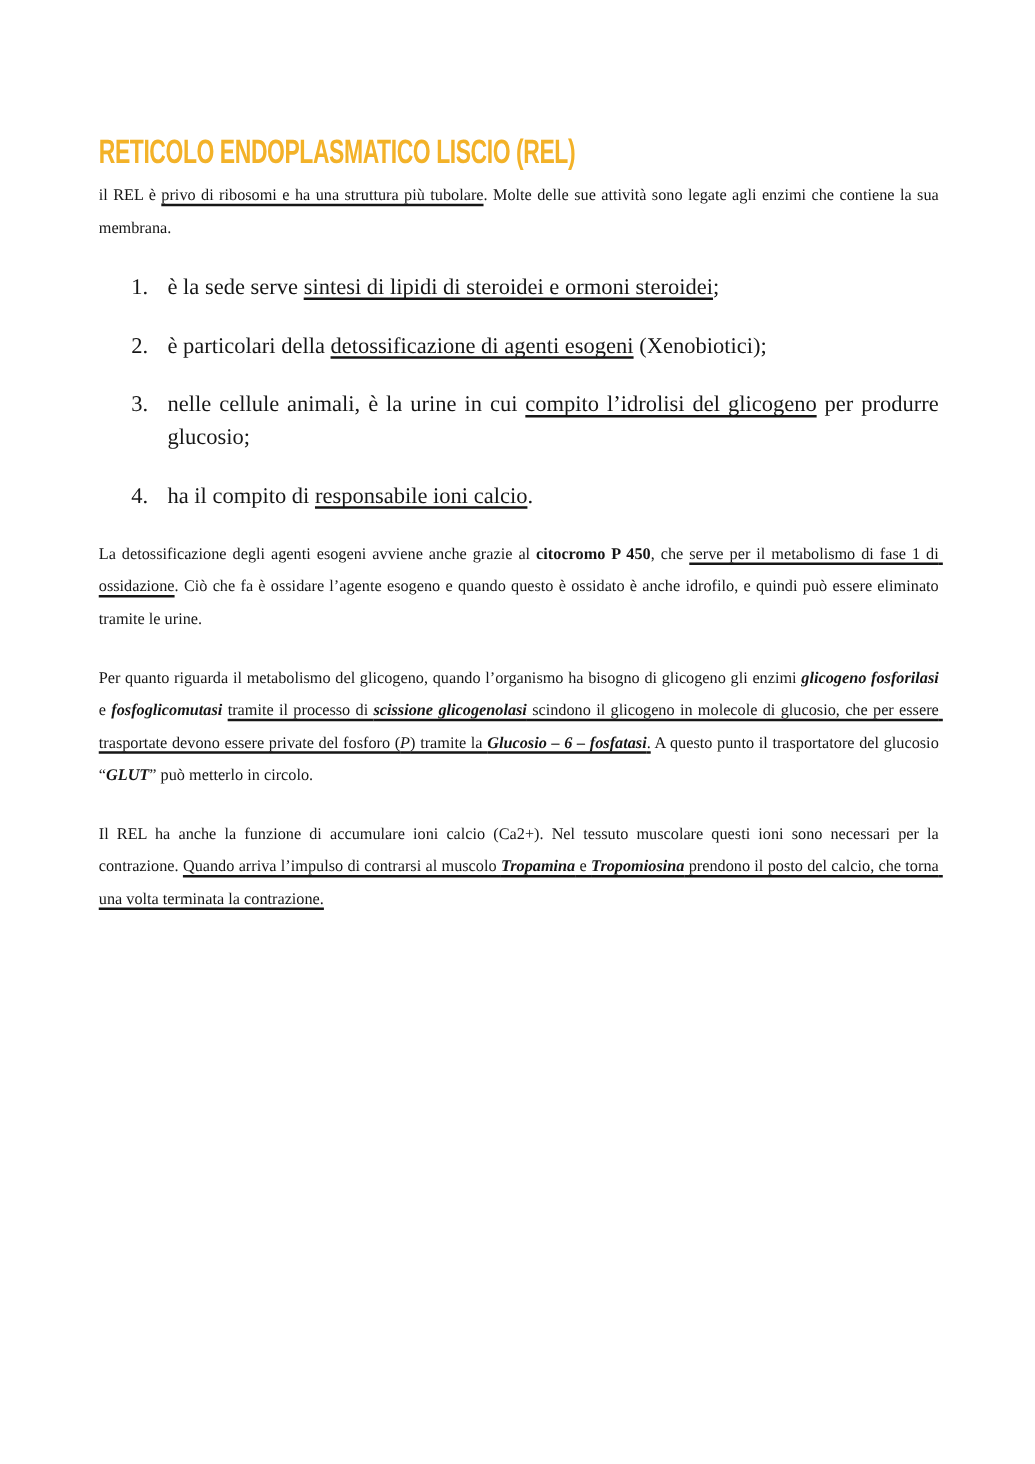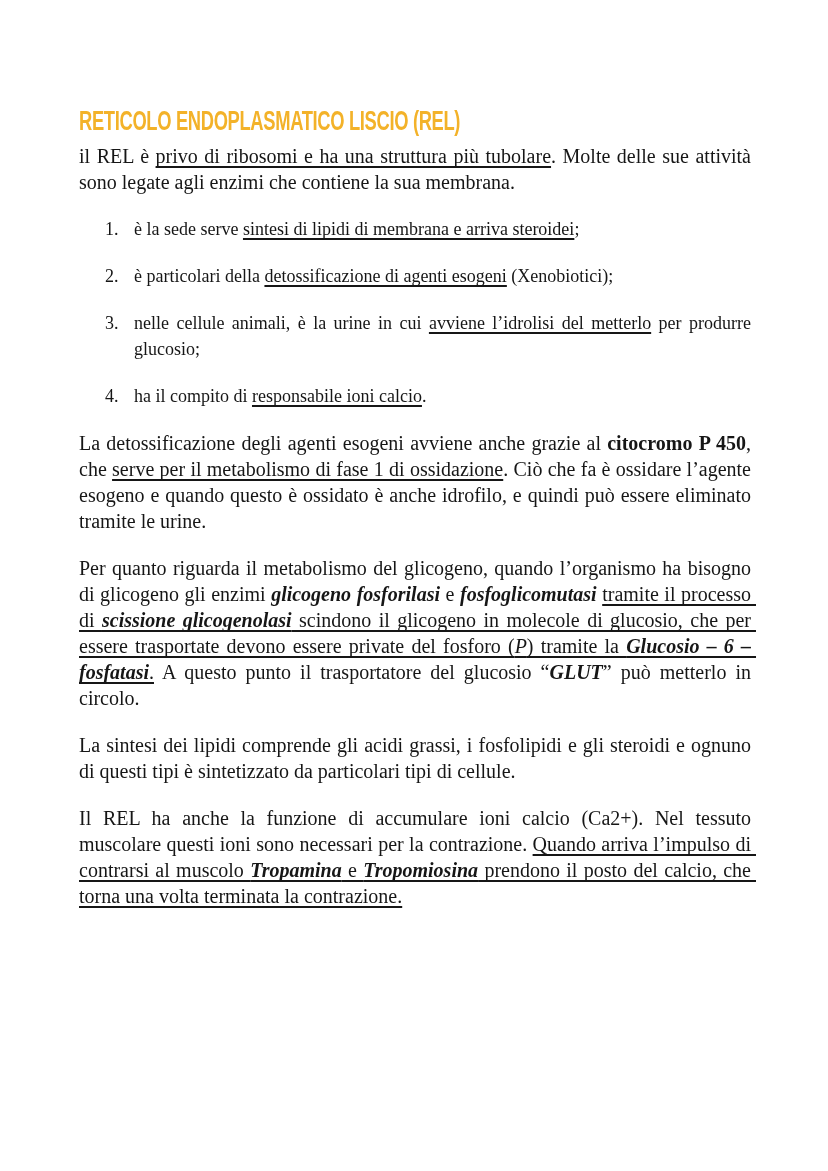--- a/index.html
+++ b/index.html
@@ -27,21 +27,21 @@
     font-weight: 700;
     font-size: 27px;
     line-height: 30px;
     margin: 0 0 7px 0;
     letter-spacing: -0.5px;
     transform: scaleX(0.68);
     transform-origin: left center;
     white-space: nowrap;
   }
   .para {
-    font-size: 20px;
+    font-size: 13px;
     line-height: 26px;
     text-align: justify;
     margin: 0 0 21px 0;
   }
   .nlist {
     margin: 0;
   }
   .list-item {
     display: flex;
     font-size: 18px;
@@ -70,34 +70,33 @@
 <body>
 
 <div class="page" style="background: rgb(255, 255, 255); color: rgb(22, 22, 22); border-radius: 25px;">
   <div class="content">
     <h1 class="doc-title" style="color: rgb(243, 178, 41);">RETICOLO ENDOPLASMATICO LISCIO (REL)</h1>
     <div id="doc-body">
         <div class="para"><span class="run">il REL è </span><span class="run u">privo di ribosomi e ha una struttura più tubolare</span><span class="run">. Molte delle sue attività sono legate agli enzimi che contiene la sua membrana.</span></div>
         <div class="nlist">
           <div class="list-item">
             <span class="marker">1.</span>
-            <span class="ibody"><span class="run">è la sede serve </span><span class="run u">sintesi di lipidi di membrana e arriva steroidei</span><span class="run">;</span></span>
+            <span class="ibody"><span class="run">è la sede serve </span><span class="run u">sintesi di lipidi di steroidei e ormoni steroidei</span><span class="run">;</span></span>
           </div>
           <div class="list-item">
             <span class="marker">2.</span>
             <span class="ibody"><span class="run">è particolari della </span><span class="run u">detossificazione di agenti esogeni</span><span class="run"> (Xenobiotici);</span></span>
           </div>
           <div class="list-item">
             <span class="marker">3.</span>
-            <span class="ibody"><span class="run">nelle cellule animali, è la urine in cui </span><span class="run u">avviene l’idrolisi del metterlo</span><span class="run"> per produrre glucosio;</span></span>
+            <span class="ibody"><span class="run">nelle cellule animali, è la urine in cui </span><span class="run u">compito l’idrolisi del glicogeno</span><span class="run"> per produrre glucosio;</span></span>
           </div>
           <div class="list-item">
             <span class="marker">4.</span>
             <span class="ibody"><span class="run">ha il compito di </span><span class="run u">responsabile ioni calcio</span><span class="run">.</span></span>
           </div>
         </div>
         <div class="para"><span class="run">La detossificazione degli agenti esogeni avviene anche grazie al </span><span class="run b">citocromo P 450</span><span class="run">, che </span><span class="run u">serve per il metabolismo di fase 1 di ossidazione</span><span class="run">. Ciò che fa è ossidare l’agente esogeno e quando questo è ossidato è anche idrofilo, e quindi può essere eliminato tramite le urine.</span></div>
         <div class="para"><span class="run">Per quanto riguarda il metabolismo del glicogeno, quando l’organismo ha bisogno di glicogeno gli enzimi </span><span class="run b i">glicogeno fosforilasi</span><span class="run"> e </span><span class="run b i">fosfoglicomutasi</span><span class="run"> </span><span class="run u">tramite il processo di </span><span class="run b i u">scissione glicogenolasi</span><span class="run u"> scindono il glicogeno in molecole di glucosio, che per essere trasportate devono essere private del fosforo (</span><span class="run i u">P</span><span class="run u">) tramite la </span><span class="run b i u">Glucosio – 6 – fosfatasi</span><span class="run u">.</span><span class="run"> A questo punto il trasportatore del glucosio “</span><span class="run b i">GLUT</span><span class="run">” può metterlo in circolo.</span></div>
-        <div class="para"><span class="run">La sintesi dei lipidi comprende gli acidi grassi, i fosfolipidi e gli steroidi e ognuno di questi tipi è sintetizzato da particolari tipi di cellule.</span></div>
         <div class="para"><span class="run">Il REL ha anche la funzione di accumulare ioni calcio (Ca2+). Nel tessuto muscolare questi ioni sono necessari per la contrazione. </span><span class="run u">Quando arriva l’impulso di contrarsi al muscolo </span><span class="run b i u">Tropamina</span><span class="run u"> e </span><span class="run b i u">Tropomiosina</span><span class="run u"> prendono il posto del calcio, che torna una volta terminata la contrazione.</span></div>
       </div>
   </div>
 </div>
 
 </body></html>

